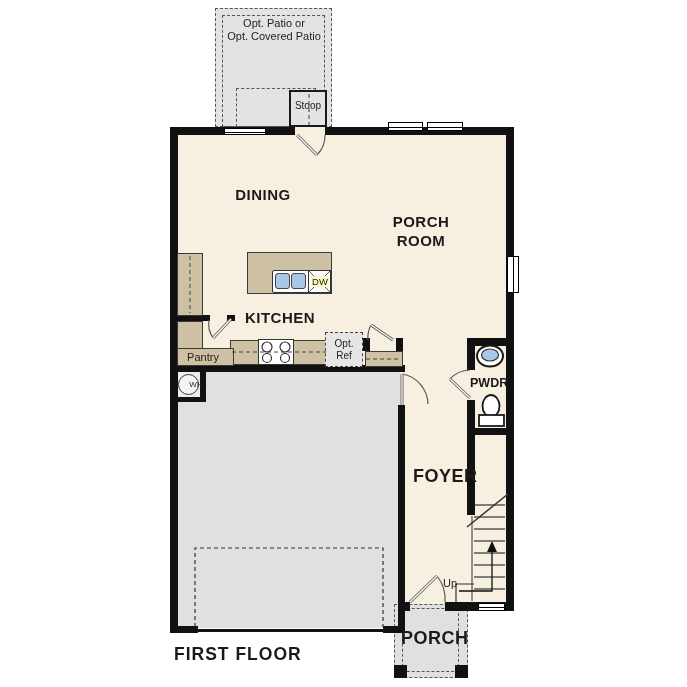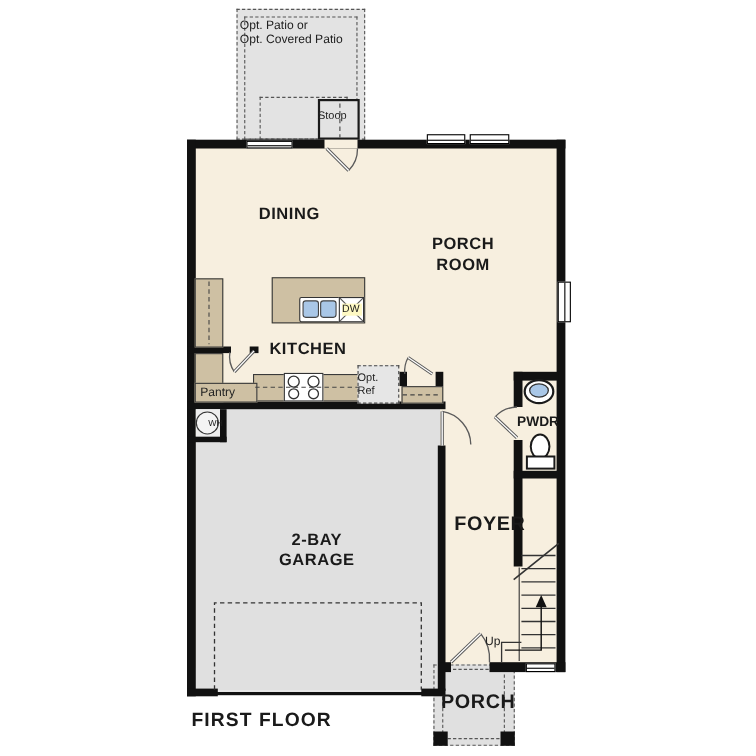--- a/index.html
+++ b/index.html
@@ -1,21 +1,21 @@
 <!DOCTYPE html>
 <html><head>
 <meta charset="utf-8">
 <style>
   html,body{margin:0;padding:0;background:#ffffff;}
   #plan{position:relative;width:687px;height:687px;background:#ffffff;overflow:hidden;
         font-family:"Liberation Sans", sans-serif;color:#1a1a1a;}
   .abs{position:absolute;box-sizing:border-box;}
   .wall{position:absolute;background:#111111;}
   .lbl{position:absolute;font-weight:bold;color:#1a1a1a;text-align:center;white-space:nowrap;}
-  .lbl-sm{position:absolute;font-weight:normal;color:#222;white-space:nowrap;}
+  .lbl-sm{position:absolute;font-weight:normal;color:#222;text-align:center;white-space:nowrap;}
   .win{position:absolute;background:#ffffff;border:1px solid #000;box-sizing:border-box;}
   .mid-h{position:absolute;left:0;right:0;top:50%;border-top:1px solid #000;}
   .mid-v{position:absolute;top:0;bottom:0;left:50%;border-left:1px solid #000;}
   .tan{position:absolute;background:#cec0a3;border:1.5px solid #3a3a3a;box-sizing:border-box;}
   svg{position:absolute;left:0;top:0;pointer-events:none;}
 </style>
 </head>
 <body>
 
 <div id="plan">
@@ -182,24 +182,20 @@
 
   <div class="lbl" style="left:232px;top:186px;width:62px;font-size:15px;letter-spacing:0.5px;">DINING</div>
   <div class="lbl" style="left:385px;top:212px;width:72px;font-size:15px;line-height:19px;letter-spacing:0.5px;">
     <span>PORCH</span><br>
     <span>ROOM</span>
   </div>
   <div class="lbl" style="left:243px;top:309px;width:74px;font-size:15px;letter-spacing:0.5px;">KITCHEN</div>
   <div class="lbl-sm" style="left:182px;top:351px;width:42px;font-size:11px;">Pantry</div>
   <div class="lbl" style="left:470px;top:376px;width:36px;font-size:12.5px;">PWDR</div>
   <div class="lbl" style="left:413px;top:466px;width:50px;font-size:18px;letter-spacing:0.5px;">FOYER</div>
-  <div class="lbl" style="left:248px;top:481px;width:80px;font-size:15px;line-height:19px;letter-spacing:0.5px;">
-    <span>2-BAY</span><br>
-    <span>GARAGE</span>
-  </div>
   <div class="lbl-sm" style="left:441px;top:577px;width:18px;font-size:11px;">Up</div>
   <div class="lbl" style="left:401px;top:628px;width:60px;font-size:18px;letter-spacing:0.5px;">PORCH</div>
   <div class="lbl-sm" style="left:325px;top:338px;width:38px;font-size:10px;line-height:11.5px;">
     <span>Opt.</span><br>
     <span>Ref</span>
   </div>
   <div class="lbl-sm" style="left:311px;top:276px;width:18px;font-size:9.5px;background:#fef9c3;">DW</div>
   <div class="lbl" style="left:174px;top:644px;width:220px;font-size:17.5px;letter-spacing:1px;text-align:left;">FIRST FLOOR</div>
 
 </div>

